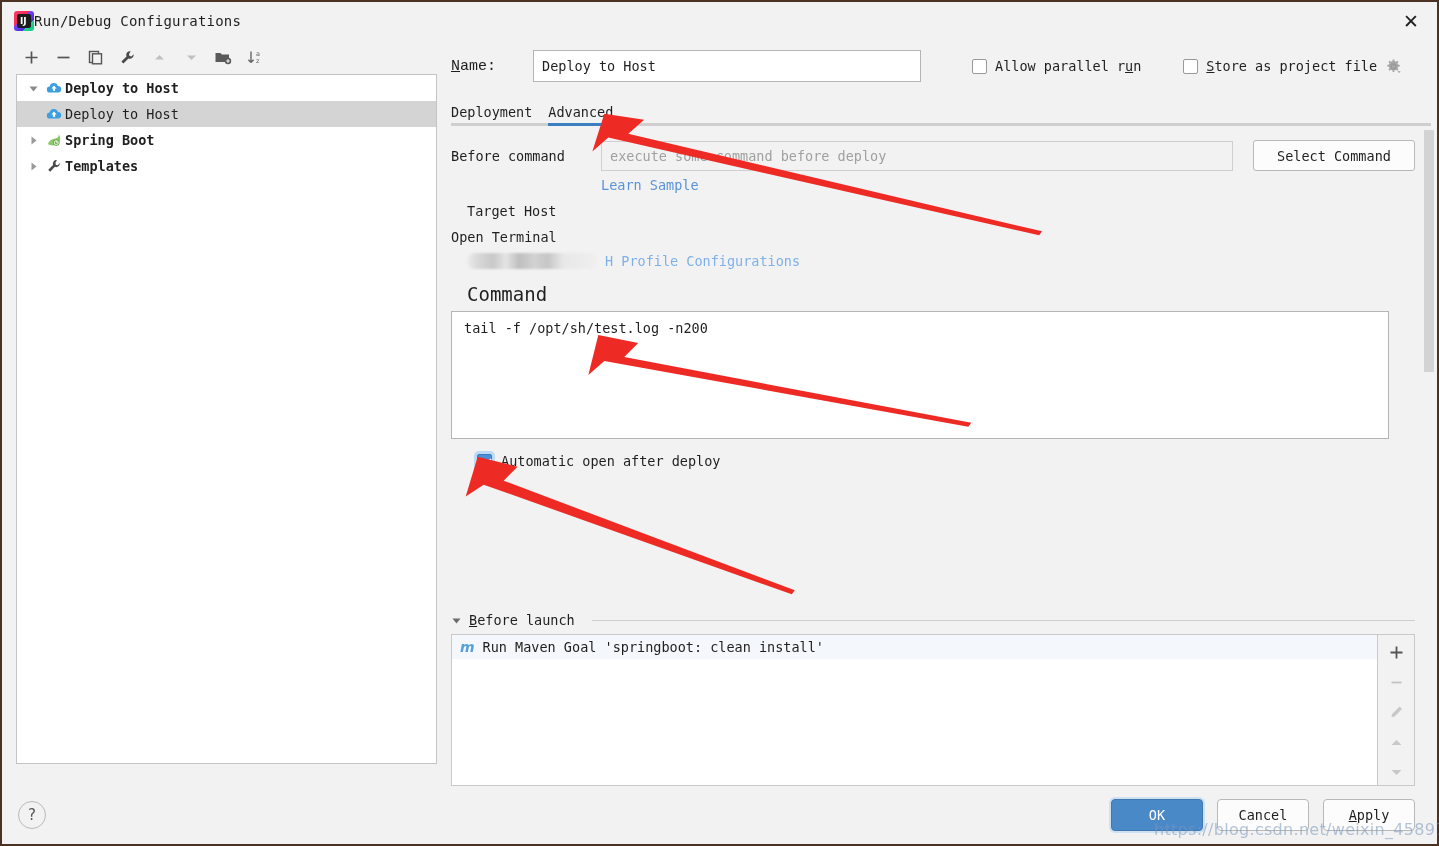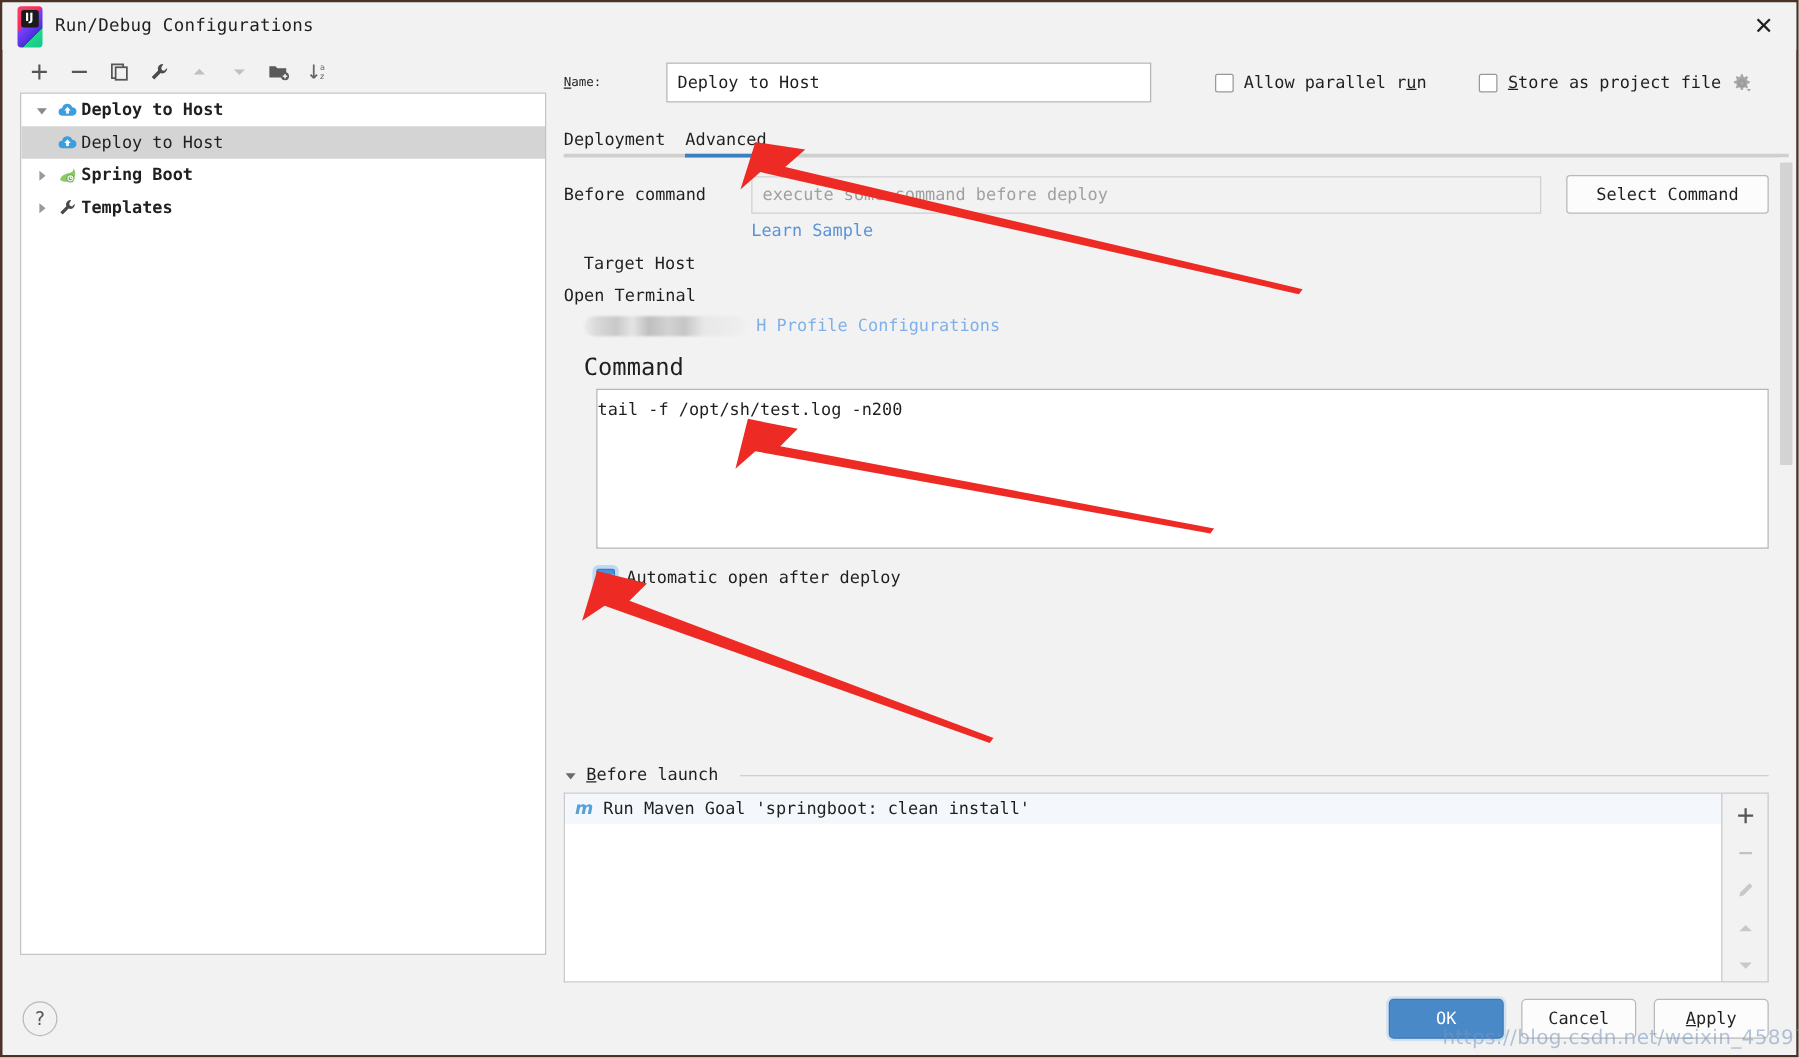--- a/index.html
+++ b/index.html
@@ -20,21 +20,21 @@
     display:flex; flex-direction:column;
   }
   
   #titlebar {
     height:38px; flex:0 0 38px;
     display:flex; align-items:center;
     padding-left:12px;
     background:#f2f2f2;
   }
   #app-icon {
-    width:20px; height:33px; margin-right:10px;
+    width:20px; height:20px; 
     position:relative; flex:0 0 20px;
     border-radius:3px;
     background:linear-gradient(135deg,#f2426b 0%, #fe2857 38%, #7d42ff 39%, #4b2fd9 70%, #21d789 71%, #0fc78b 100%);
   }
   #app-icon::after {
     content:""; position:absolute; left:3px; top:3px;
     width:14px; height:14px; background:#1b1b1b; border-radius:2px;
   }
   #app-icon .ij-j {
     position:absolute; left:6px; top:5px; z-index:2;
@@ -80,21 +80,21 @@
   .tree-label.bold { font-weight:bold; }
   .indent-1 { padding-left:26px; }
   
   #right-pane {
     flex:1 1 auto; min-width:0; position:relative;
     padding:0 0 0 14px;
     display:flex; flex-direction:column;
   }
   #name-row { display:flex; align-items:center; height:52px; flex:0 0 52px; gap:0; }
   .ul { text-decoration:underline; }
-  #name-label { width:82px; flex:0 0 82px; font-size:10px; }
+  #name-label { width:82px; flex:0 0 82px; font-size:15px;font-family:Liberation Mono, monospace; }
   #name-input {
     width:388px; height:32px; flex:0 0 388px;
     border:1px solid #b5b5b5; background:#fff;
     font-family:"DejaVu Sans Mono", monospace; font-size:13.5px;
     padding:0 8px; color:#1f1f1f; outline:none;
   }
   .cbx-wrap { display:flex; align-items:center; gap:8px; cursor:pointer; }
   #allow-parallel-wrap { margin-left:51px; }
   #store-project-wrap { margin-left:42px; }
   .cbx {
@@ -149,23 +149,23 @@
   #target-host-label { margin-top:10px; margin-left:16px; font-size:13.5px; }
   #host-line { margin-top:8px; margin-left:16px; display:flex; align-items:center; }
   #redacted-host {
     width:130px; height:16px; flex:0 0 130px; border-radius:8px;
     background:linear-gradient(90deg,#ececec 0%,#d9d9d9 8%,#c9c9c9 20%,#e4e4e4 30%,#bfbfbf 40%,#d2d2d2 52%,#c6c6c6 62%,#e8e8e8 74%,#efefef 100%);
     filter:blur(1px);
   }
   #host-link { color:#7fb0ea; font-size:13.5px; cursor:pointer; margin-left:8px; }
   #command-label { margin-top:14px; margin-left:16px; font-size:19px; }
   #command-box {
-    margin-top:6px; margin-left:26px; height:128px;
+    margin-top:6px; height:128px;
     border:1px solid #b5b5b5; background:#fff;
-    padding:6px 0;
+    padding:6px 12px;
     font-family:"DejaVu Sans Mono", monospace; font-size:13.5px;
     color:#1f1f1f; resize:none; outline:none; width:calc(100% - 26px);
     line-height:20px;
   }
   #auto-open-row { margin-top:11px; margin-left:26px; display:flex; align-items:center; gap:9px; cursor:pointer; }
   
   #before-launch-wrap { flex:0 0 auto; padding-right:22px; }
   #before-launch-header { display:flex; align-items:center; height:28px; gap:7px; }
   #bl-twisty { display:flex; align-items:center; cursor:pointer; }
   #bl-title { font-size:13.5px; }

